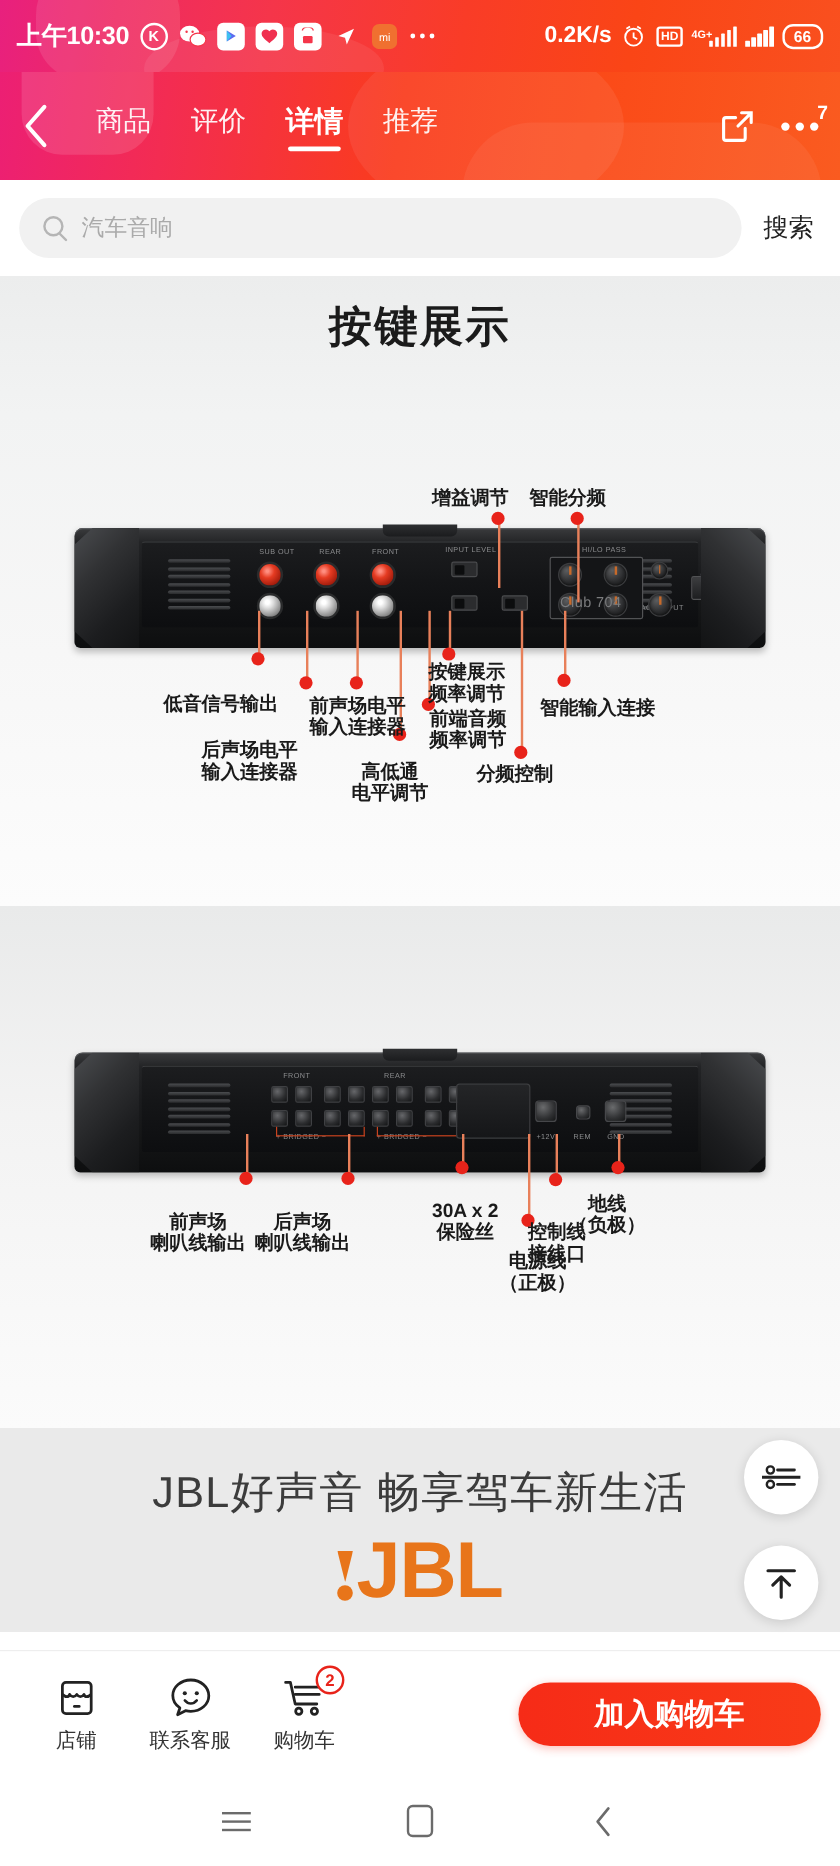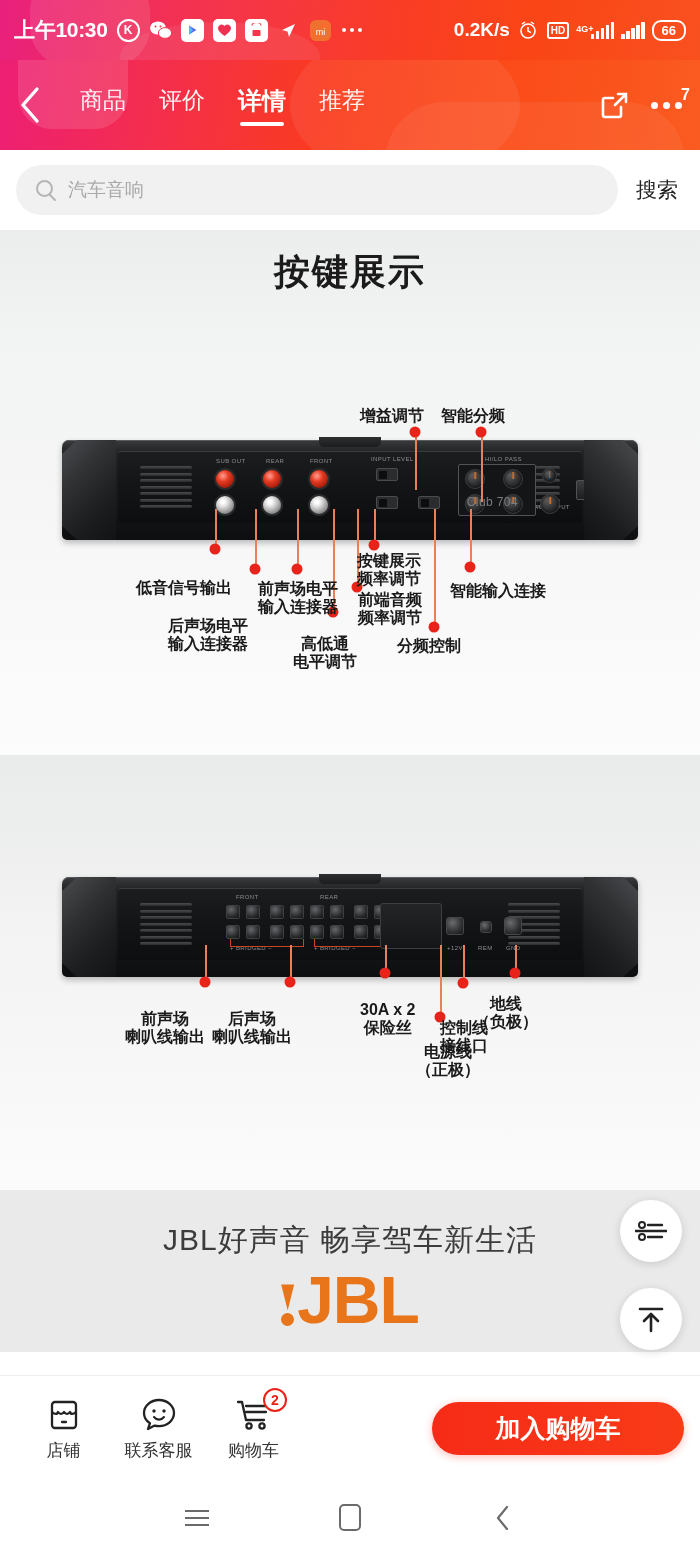--- a/index.html
+++ b/index.html
@@ -118,21 +118,21 @@
           background:radial-gradient(circle at 35% 30%, #66676a, #2b2c2e 60%, #121314 100%); border:1px solid #3f4043;}
   .spk-bar { position:absolute; height:8px; border:1.5px solid #c8431f; border-top:none; display:block;}
 
   
   .dot { position:absolute; width:11px; height:11px; border-radius:50%; background:#e8231a; transform:translate(-50%,-50%); z-index:5;}
   .leader { position:absolute; width:1.5px; background:#e8805a; z-index:4;}
   .callout { position:absolute; font-size:16px; line-height:1.15; color:#1a1a1a; font-weight:700; text-align:center; white-space:pre; z-index:6;}
 
   
   .banner { background:#eaeaea; padding:30px 0 26px; text-align:center; position:relative;}
-  .banner-text { font-size:30px; color:#3c3c3c; letter-spacing:1px; font-weight:400; white-space:nowrap;}
+  .banner-text { font-size:36px; color:#3c3c3c; letter-spacing:1px; font-weight:400; white-space:nowrap;}
   .jbl-logo { margin-top:14px; display:inline-flex; align-items:flex-end; gap:3px;}
   .jbl-logo .exc { display:flex; flex-direction:column; align-items:center; gap:3px;}
   .jbl-logo .exc .b { width:13px; height:26px; background:#e8751a; clip-path:polygon(0 0,100% 0,50% 100%);}
   .jbl-logo .exc .d { width:13px; height:13px; background:#e8751a; border-radius:50%;}
   .jbl-logo .txt { font-size:66px; font-weight:700; color:#e8751a; line-height:.78; letter-spacing:-1px; font-family:"Liberation Sans",sans-serif;}
 
   
   .fab { position:absolute; right:18px; width:62px; height:62px; border-radius:50%;
          background:#fff; box-shadow:0 2px 10px rgba(0,0,0,.14);
          display:flex; align-items:center; justify-content:center; z-index:30;}

